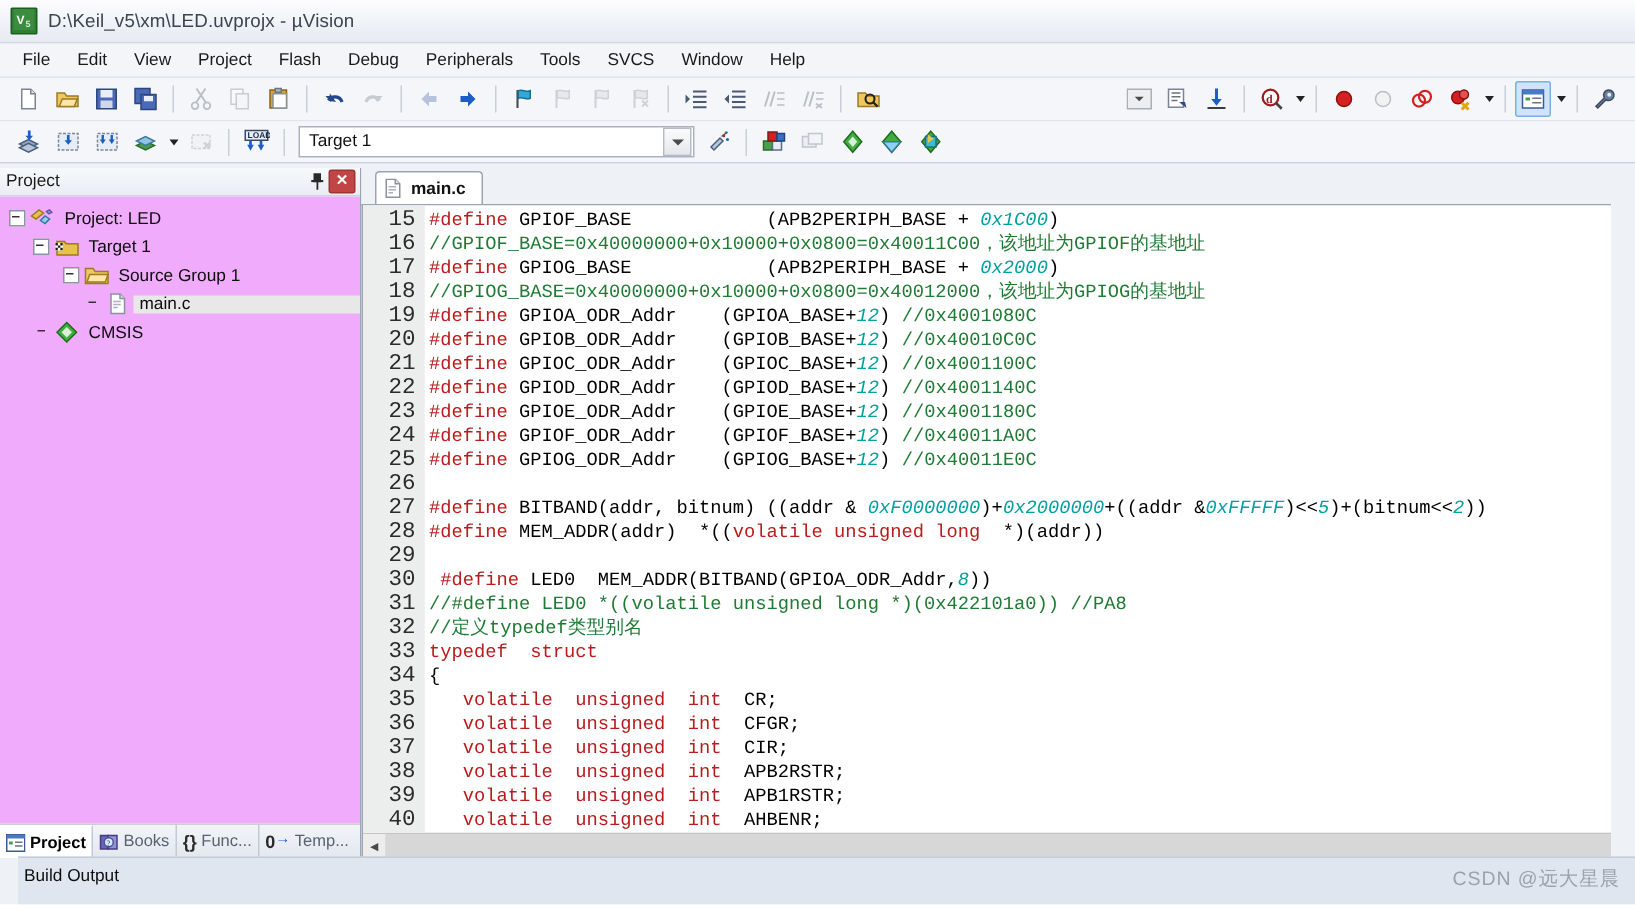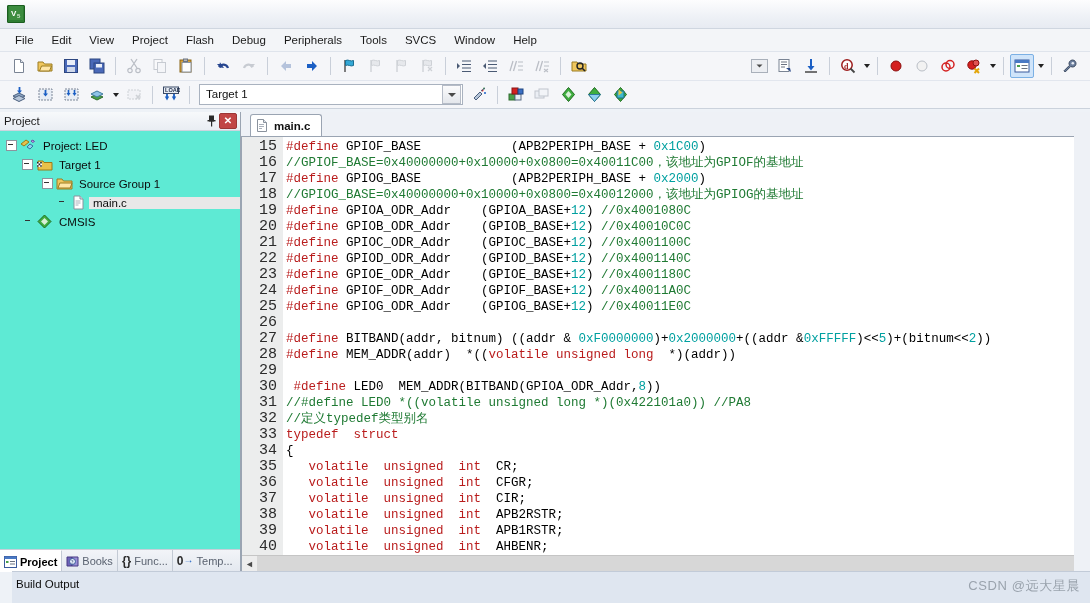--- a/index.html
+++ b/index.html
@@ -71,21 +71,21 @@
     background:linear-gradient(#f7f9fb,#e9edf3);
     border-bottom:1px solid #cdd4de;padding-left:4px;
   }
   .pane-title{flex:1;font-size:11.5px;color:#1b1b1b;}
   .pin{width:15px;height:15px;display:flex;align-items:center;justify-content:center;
        font-size:11px;color:#222;}
   .closebtn{
     width:16px;height:14px;margin-right:3px;background:#c14545;border:1px solid #9b3636;
     color:#fff;font-size:10px;font-weight:bold;line-height:13px;text-align:center;border-radius:2px;
   }
-  .tree{flex:1;overflow:hidden;padding-top:5px;font-size:11.5px;background:#5eead4;}
+  .tree{flex:1;overflow:hidden;padding-top:5px;font-size:11.5px;background:#f0abfc;}
   .node{display:flex;align-items:center;height:19px;white-space:nowrap;}
   .node .lbl{padding-left:4px;color:#0c0c0c;}
   .node.sel .lbl{background:#e8e8e8;padding-right:115px;}
   .expander{
     width:9px;height:9px;border:1px solid #8c949e;background:#fff;margin-right:3px;
     position:relative;flex:none;
   }
   .expander::before{content:"";position:absolute;left:1px;top:3px;width:5px;height:1px;background:#333;}
   .expander.plus::after{content:"";position:absolute;left:3px;top:1px;width:1px;height:5px;background:#333;}
   .expander.none{border:none;background:none;}
@@ -120,21 +120,21 @@
   }
   .gutter div{height:16px;line-height:16px;padding-right:5px;}
   .codelines{
     flex:1;padding-top:2px;padding-left:3px;overflow:hidden;
     font-family:"Liberation Mono",monospace;font-size:12.5px;white-space:pre;
   }
   .codelines div{height:16px;line-height:16px;}
   .k{color:#b91c1c;}          
   .pp{color:#b91c1c;}         
   .cm{color:#1f7a33;}         
-  .num{color:#00a0a0;}        
+  .num{color:#00a0a0;font-style:italic;}        
   .pl{color:#000;}            
 
   .hscroll{
     height:15px;flex:none;background:#d7d7d7;border-top:1px solid #c5c5c5;display:flex;align-items:center;
   }
   .hs-btn{width:15px;height:15px;display:flex;align-items:center;justify-content:center;
           font-size:9px;color:#4a4a4a;background:#ededed;}
   .hs-track{flex:1;height:15px;background:#d7d7d7;}
 
   
@@ -155,20 +155,21 @@
 <div class="app">
 
   <div class="titlebar">
     <div class="appicon">
       <svg width="14" height="14" viewBox="0 0 14 14">
         <rect x="0" y="0" width="14" height="14" fill="#3c8c3f"></rect>
         <text x="2" y="10" font-size="8" fill="#fff" font-family="Liberation Sans, sans-serif" font-weight="bold">V</text>
         <text x="8" y="12" font-size="6" fill="#cfe8cf" font-family="Liberation Sans, sans-serif">5</text>
       </svg>
     </div>
+    <div class="title-text">D:\Keil_v5\xm\LED.uvprojx - µVision</div>
   </div>
 
   <div class="menubar">
     <div class="mi">File</div>
     <div class="mi">Edit</div>
     <div class="mi">View</div>
     <div class="mi">Project</div>
     <div class="mi">Flash</div>
     <div class="mi">Debug</div>
     <div class="mi">Peripherals</div>

